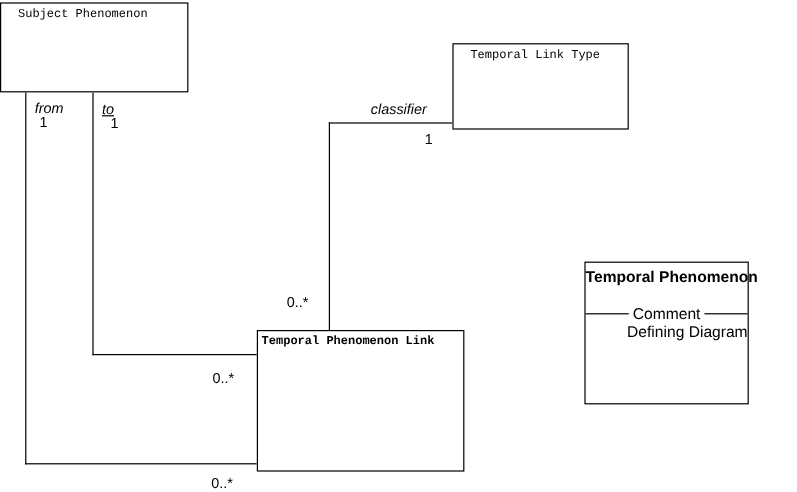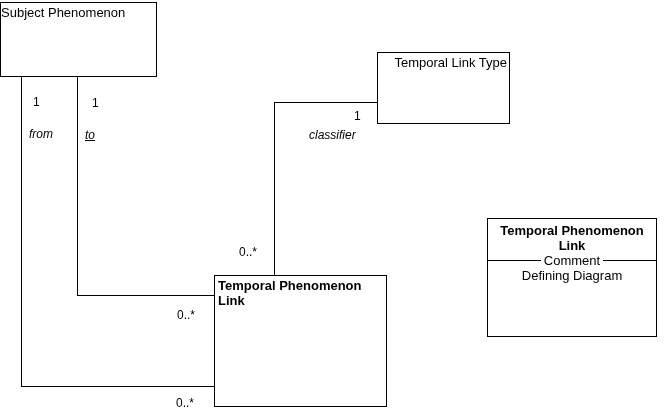--- a/index.html
+++ b/index.html
@@ -12,59 +12,61 @@
     color: #000000;
     overflow: hidden;
   }
   .uml-box {
     position: absolute;
     border: 1px solid #000000;
     background: #ffffff;
     box-sizing: border-box;
   }
   .uml-box .title {
-    font-size: 13px;
+    font-size: 10px;
     line-height: 15px;
-    padding: 2px 2px 0 0;
+    padding: 2px 2px 0 14px;
     letter-spacing: 0px;
+    font-family: Liberation Mono, monospace;
   }
   .uml-box .title.bold { font-weight: bold; padding-left: 3px; }
   .line {
     position: absolute;
     background: #000000;
   }
   .h-line { height: 1px; }
   .v-line { width: 1px; }
   .lbl {
     position: absolute;
     font-size: 12px;
     line-height: 12px;
     white-space: nowrap;
   }
-  .role { font-style: italic; margin-top: 44px; }
+  .role { font-style: italic; }
   .mult { font-style: normal; }
   
   #comment-box {
     position: absolute;
     border: 1px solid #000000;
     background: #ffffff;
     box-sizing: border-box;
     text-align: center;
     padding-top: 4px;
   }
   #comment-box .cb-line {
     font-size: 13px;
     line-height: 15px;
     white-space: pre;
   }
   #comment-box .cb-line.bold { font-weight: bold; }
   #comment-box .divider {
     display: flex;
     align-items: center;
     height: 15px;
+    margin-top: 16px;
   }
   #comment-box .divider .rule {
     flex: 1;
     border-top: 1px solid #000000;
     height: 0;
   }
   #comment-box .divider .divider-text {
     font-size: 13px;
     line-height: 13px;
     margin: 0 3px;
@@ -91,31 +93,30 @@
   <div class="line h-line" style="left:274px; top:102px; width:103px;"></div>
   <div class="line v-line" style="left:274px; top:102px; height:173px;"></div>
   <div class="lbl role" style="left:309px; top:85px;font-style:italic;">classifier</div>
   <div class="lbl mult" style="left:354px; top:110px;">1</div>
   <div class="lbl mult" style="left:239px; top:246px;">0..*</div>
 
   <div class="uml-box" style="left:0px; top:2px; width:157px; height:75px;">
     <div class="title">Subject Phenomenon</div>
   </div>
 
-  <div class="uml-box" style="left:377px; top:52px; width:133px; height:72px;text-align:right;">
+  <div class="uml-box" style="left:377px; top:36px; width:147px; height:72px;">
     <div class="title">Temporal Link Type</div>
   </div>
 
-  <div class="uml-box" style="left:214px; top:275px; width:173px; height:132px;">
+  <div class="uml-box" style="left:214px; top:275px; width:173px; height:118px;">
     <div class="title bold">Temporal Phenomenon Link</div>
   </div>
 
-  <div id="comment-box" style="left:487px; top:218px; width:170px; height:119px;">
+  <div id="comment-box" style="left:487px; top:218px; width:137px; height:119px;text-align:right;">
     <div class="cb-line bold">Temporal Phenomenon</div>
-    <div class="cb-line bold">Link</div>
     <div class="divider">
       <span class="rule"></span>
       <span class="divider-text">Comment</span>
       <span class="rule"></span>
     </div>
     <div class="cb-line">Defining Diagram</div>
   </div>
 
 </div>
 

